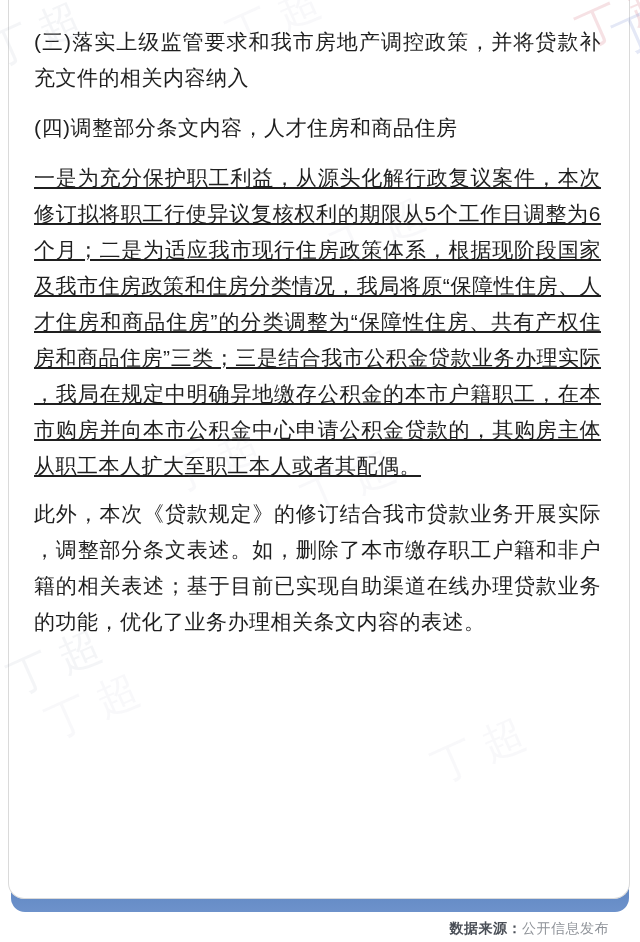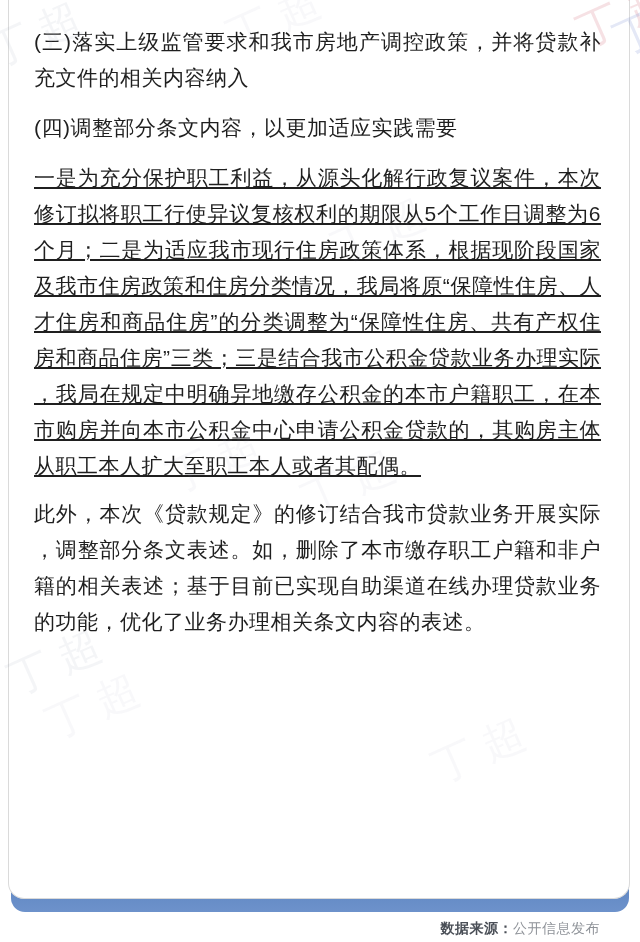--- a/index.html
+++ b/index.html
@@ -49,21 +49,21 @@
     top: 858px;
     width: 618px;
     height: 54px;
     background: linear-gradient(180deg, #3f5f96 0%, #5d84c0 35%, #6d92cb 100%);
     border-radius: 14px;
     z-index: 1;
   }
   .footer {
     position: absolute;
     top: 919px;
-    right: 40px;
+    right: 31px;
     font-size: 14px;
     line-height: 18px;
     z-index: 2;
     letter-spacing: 0.5px;
   }
   .footer .label { font-weight: bold; color: #4a4f57; }
   .footer .value { color: #8f9399; }
   
   .wm {
     position: absolute;
@@ -93,21 +93,21 @@
   <span class="wm soft" style="left:300px; top:452px;">丁超</span>
   <span class="wm" style="left:6px; top:632px;">丁超</span>
   <span class="wm soft" style="left:44px; top:676px;">丁超</span>
   <span class="wm soft" style="left:430px; top:720px;">丁超</span>
 
   <div class="accent-bar"></div>
 
   <div class="card">
     <div class="card-inner">
       <p>(三)落实上级监管要求和我市房地产调控政策，并将贷款补充文件的相关内容纳入</p>
-      <p>(四)调整部分条文内容，以更加适应实践需要</p>
+      <p>(四)调整部分条文内容，人才住房和商品住房</p>
       <p class="joined">一是为充分保护职工利益，从源头化解行政复议案件，本次修订拟将职工行使异议复核权利的期限从5个工作日调整为6个月；二是为适应我市现行住房政策体系，根据现阶段国家及我市住房政策和住房分类情况，我局将原“保障性住房、人才住房和商品住房”的分类调整为“保障性住房、共有产权住房和商品住房”三类；三是结合我市公积金贷款业务办理实际，我局在规定中明确异地缴存公积金的本市户籍职工，在本市购房并向本市公积金中心申请公积金贷款的，其购房主体从职工本人扩大至职工本人或者其配偶。</p>
       <p>此外，本次《贷款规定》的修订结合我市贷款业务开展实际，调整部分条文表述。如，删除了本市缴存职工户籍和非户籍的相关表述；基于目前已实现自助渠道在线办理贷款业务的功能，优化了业务办理相关条文内容的表述。</p>
 
     </div>
   </div>
 
   <div class="footer">
     <span class="label">数据来源：</span><span class="value">公开信息发布</span>
   </div>
 

